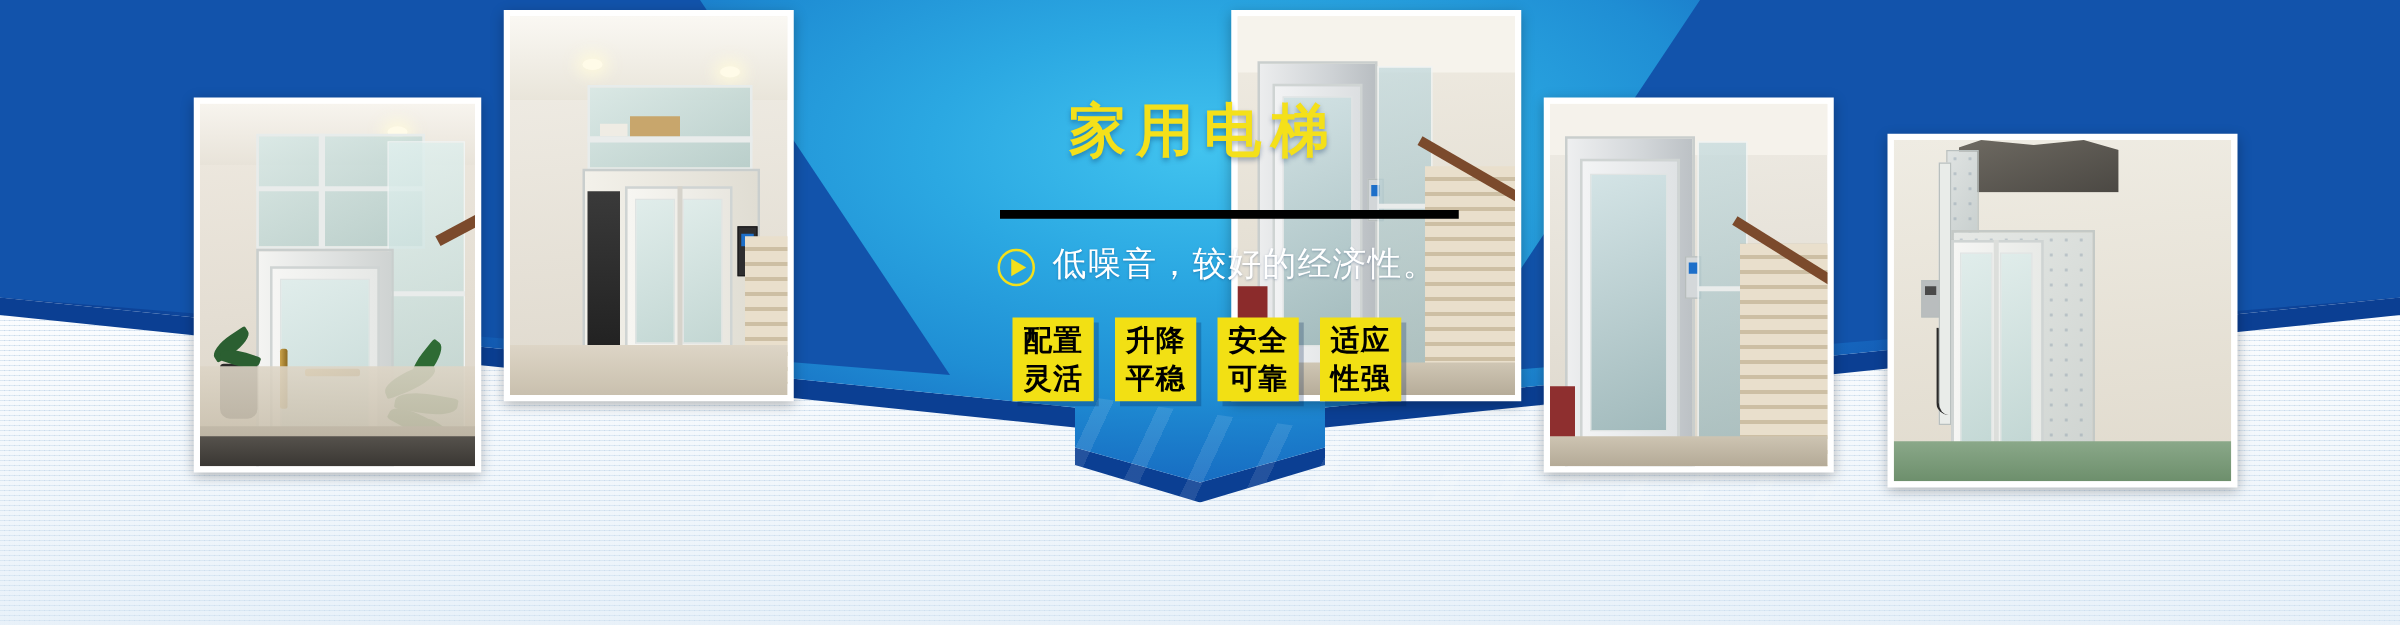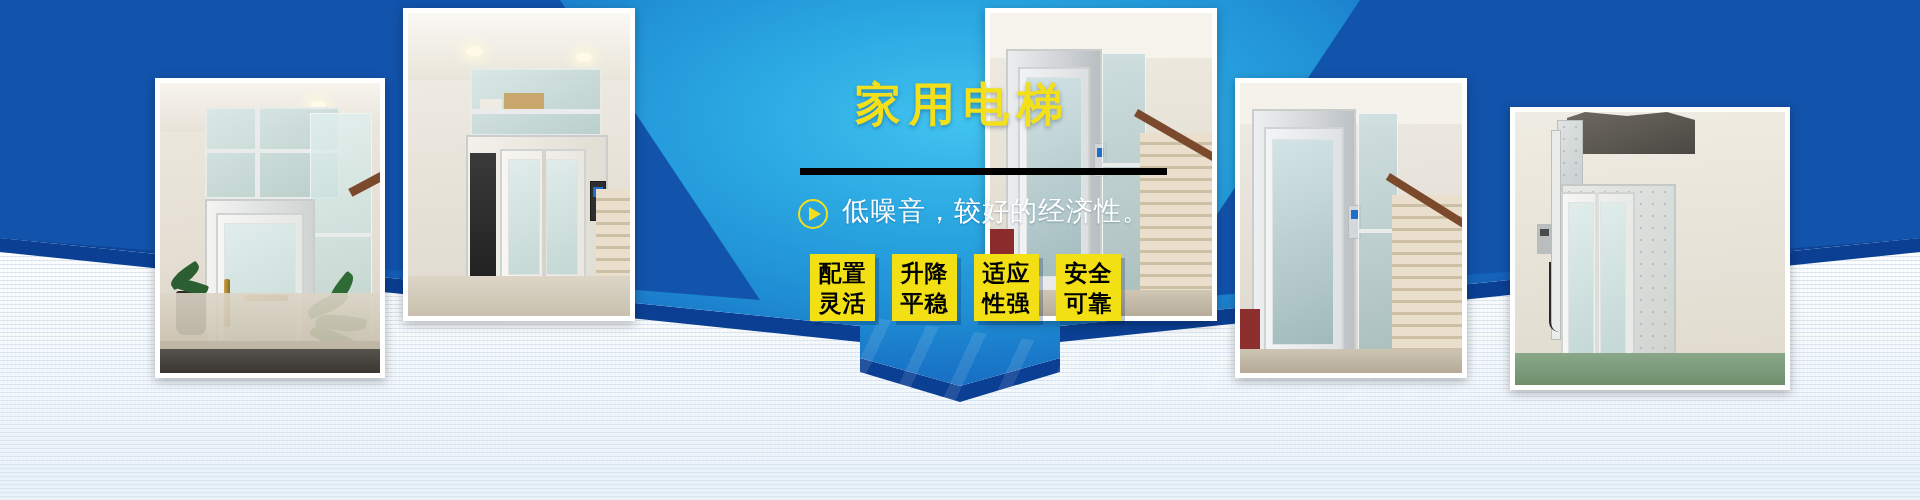--- a/index.html
+++ b/index.html
@@ -269,23 +269,23 @@
     <div class="tags">
       <div class="tag">
         <span>配置</span>
         <span>灵活</span>
       </div>
       <div class="tag">
         <span>升降</span>
         <span>平稳</span>
       </div>
       <div class="tag">
+        <span>安全</span>
+        <span>可靠</span>
+      </div>
+      <div class="tag">
         <span>适应</span>
         <span>性强</span>
       </div>
-      <div class="tag">
-        <span>安全</span>
-        <span>可靠</span>
-      </div>
     </div>
   </div>
 
 </div>
 
 </body></html>

